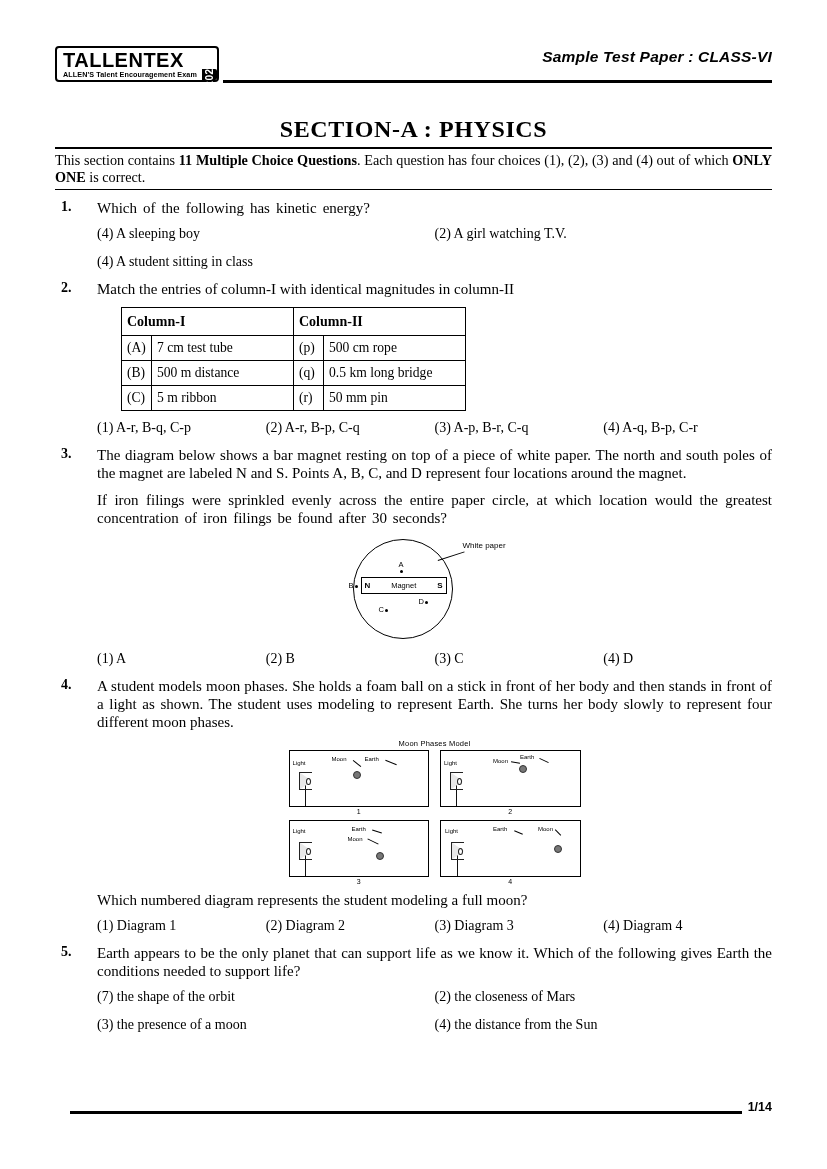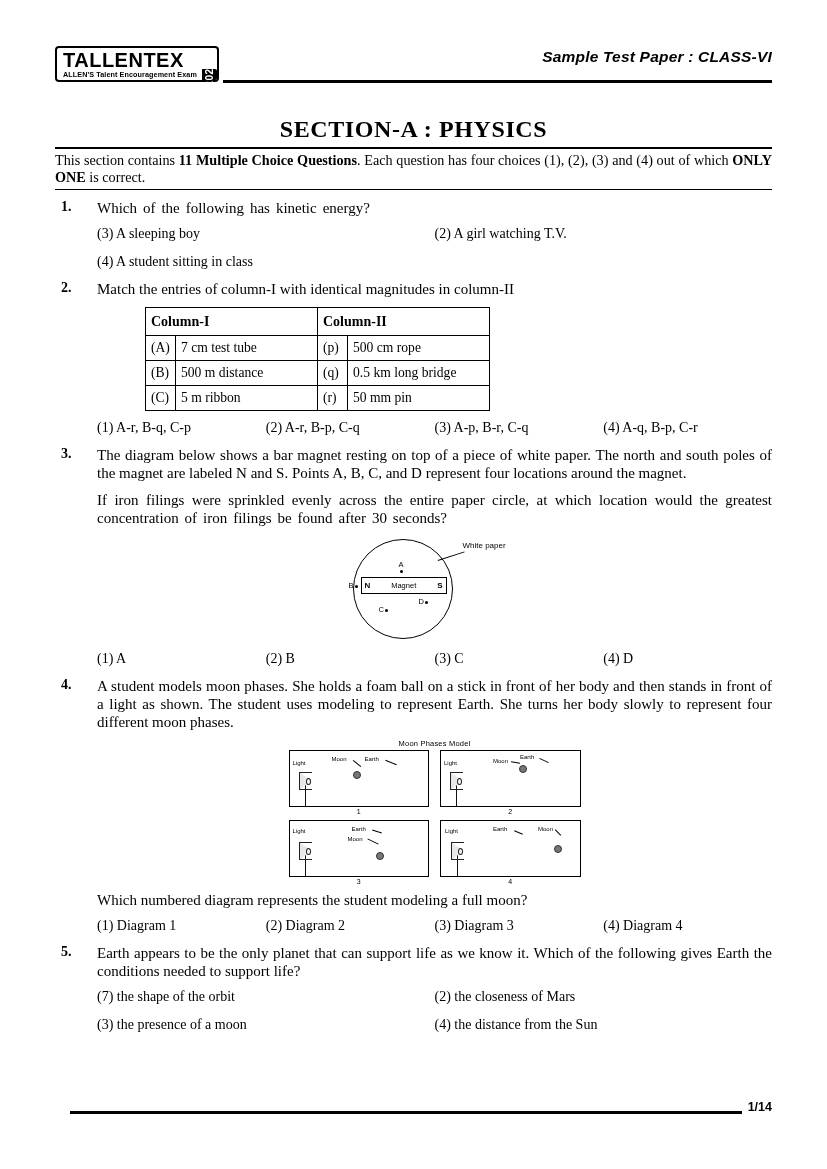--- a/index.html
+++ b/index.html
@@ -139,21 +139,21 @@
     font-size: 14px;
   }
   .opts.two > div { width: 50%; }
   .opts.four > div { width: 25%; }
   .opts > div { padding-right: 4px; line-height: 18px; }
   .opts.two { row-gap: 10px; }
 
   
   .match-table {
     border-collapse: collapse;
-    margin: 9px 0 0 48px;
+    margin: 9px 0 0 24px;
     font-size: 13.6px;
   }
   .match-table td, .match-table th {
     border: 1px solid #000;
     padding: 3px 5px;
     text-align: left;
     vertical-align: middle;
     font-weight: normal;
     height: 25px;
   }
@@ -358,21 +358,21 @@
   <div class="instructions">
     <span>This section contains </span><b>11 Multiple Choice Questions</b><span>. Each question has four choices (1), (2), (3) and (4) out of which </span><b>ONLY ONE</b><span> is correct.</span>
   </div>
   <div class="rule-thin"></div>
 
   <div class="q">
     <div class="q-num">1.</div>
     <div class="q-body">
       <div class="q-text sp">Which of the following has kinetic energy?</div>
       <div class="opts two">
-        <div>(3) A sleeping boy</div>
+        <div>(4) A sleeping boy</div>
         <div>(2) A girl watching T.V.</div>
         <div>(4) A student sitting in class</div>
       </div>
     </div>
   </div>
 
   <div class="q">
     <div class="q-num">2.</div>
     <div class="q-body">
       <div class="q-text">Match the entries of column-I with identical magnitudes in column-II</div>

